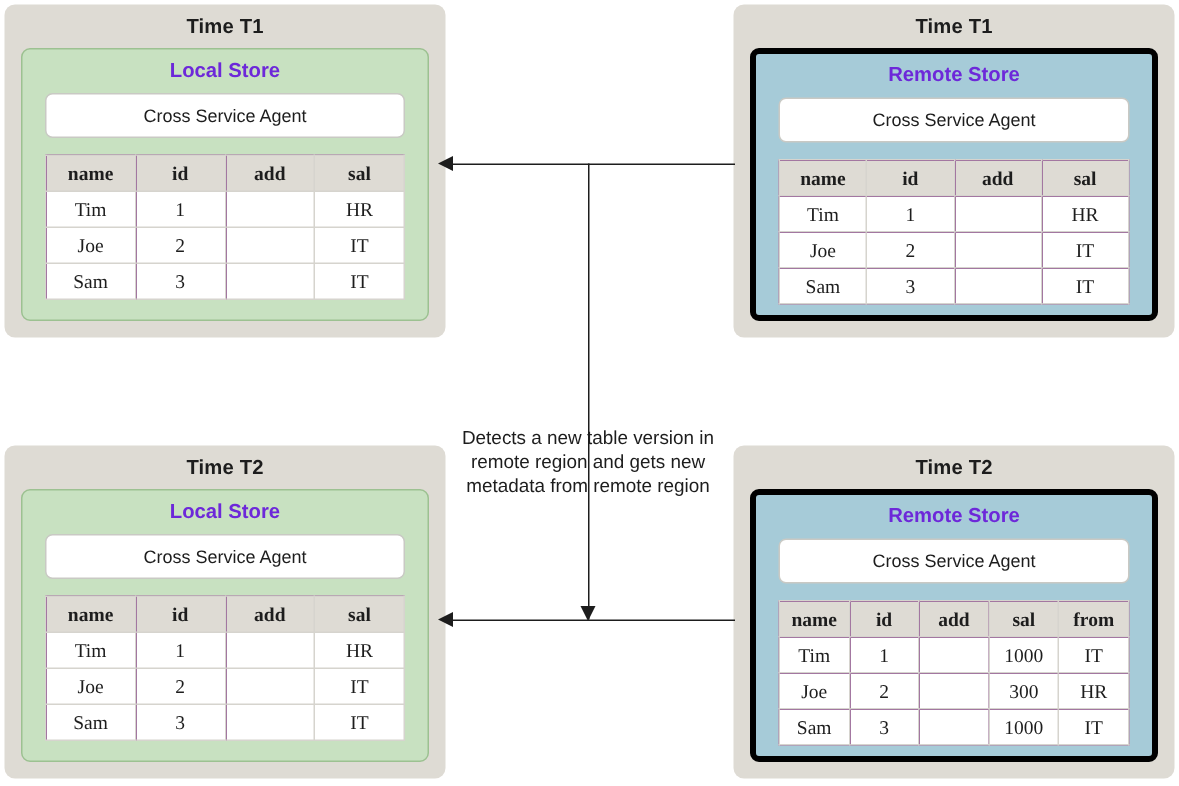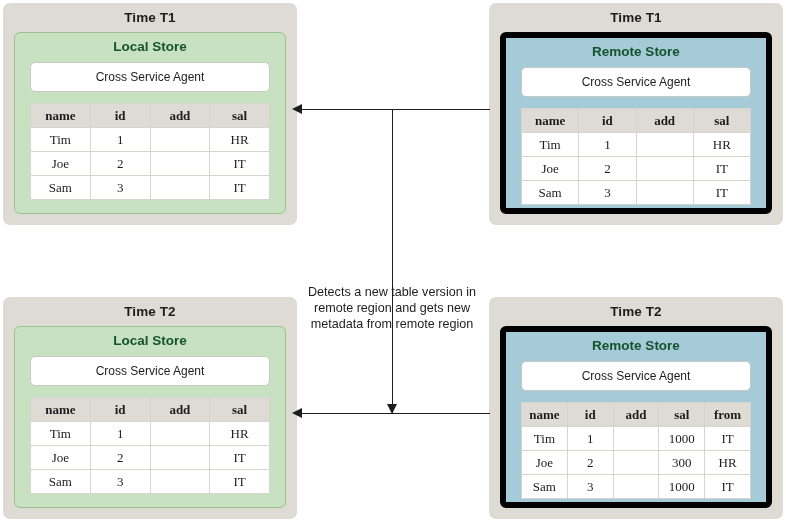--- a/index.html
+++ b/index.html
@@ -43,31 +43,31 @@
     bottom: 11px;
     border-radius: 6px;
     box-sizing: border-box;
   }
   .store.local {
     background: #c8e1c1;
     border: 1px solid #9cc191;
   }
   .store.remote {
     background: #a6cbd8;
-    border: 6px solid #000000;
+    border: 4px solid #000000;
   }
   .store-title {
     position: absolute;
     left: 0;
     right: 0;
     top: 6px;
     text-align: center;
     font-size: 13.5px;
     font-weight: bold;
-    color: #14532d;
+    color: #6d28d9;
   }
 
   
   .agent-box {
     position: absolute;
     left: 15px;
     right: 15px;
     top: 29px;
     height: 30px;
     background: #ffffff;

